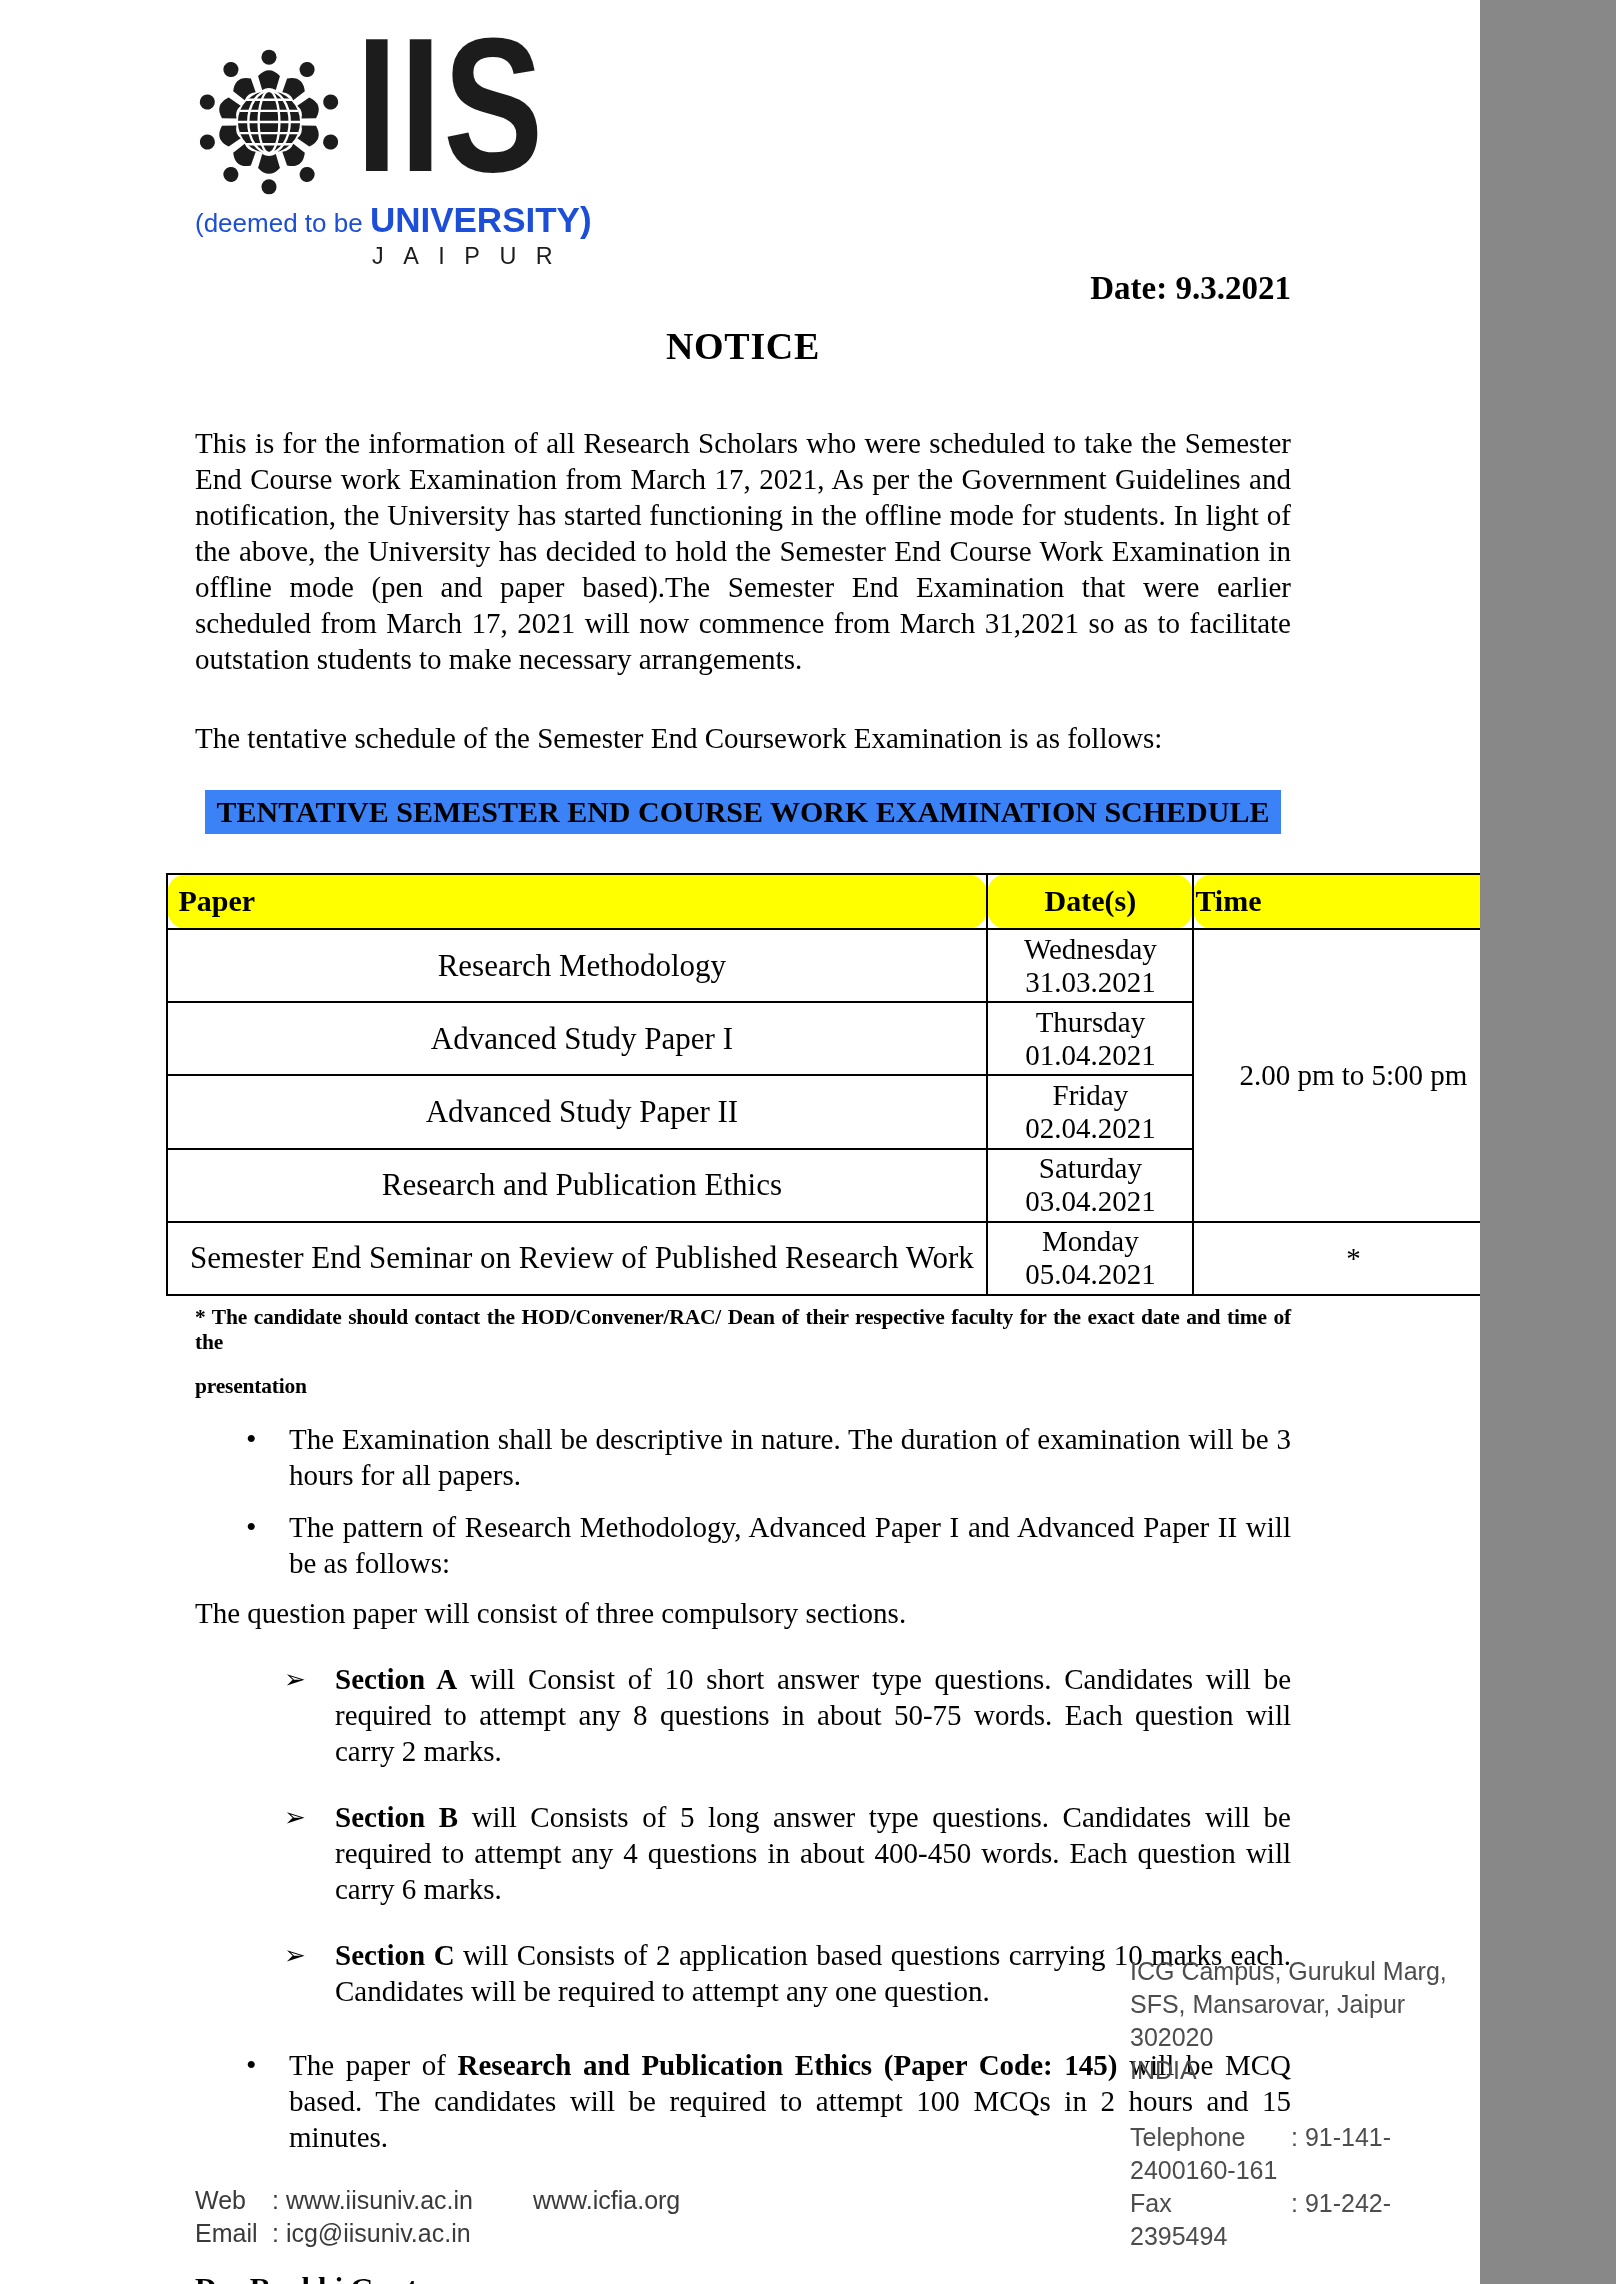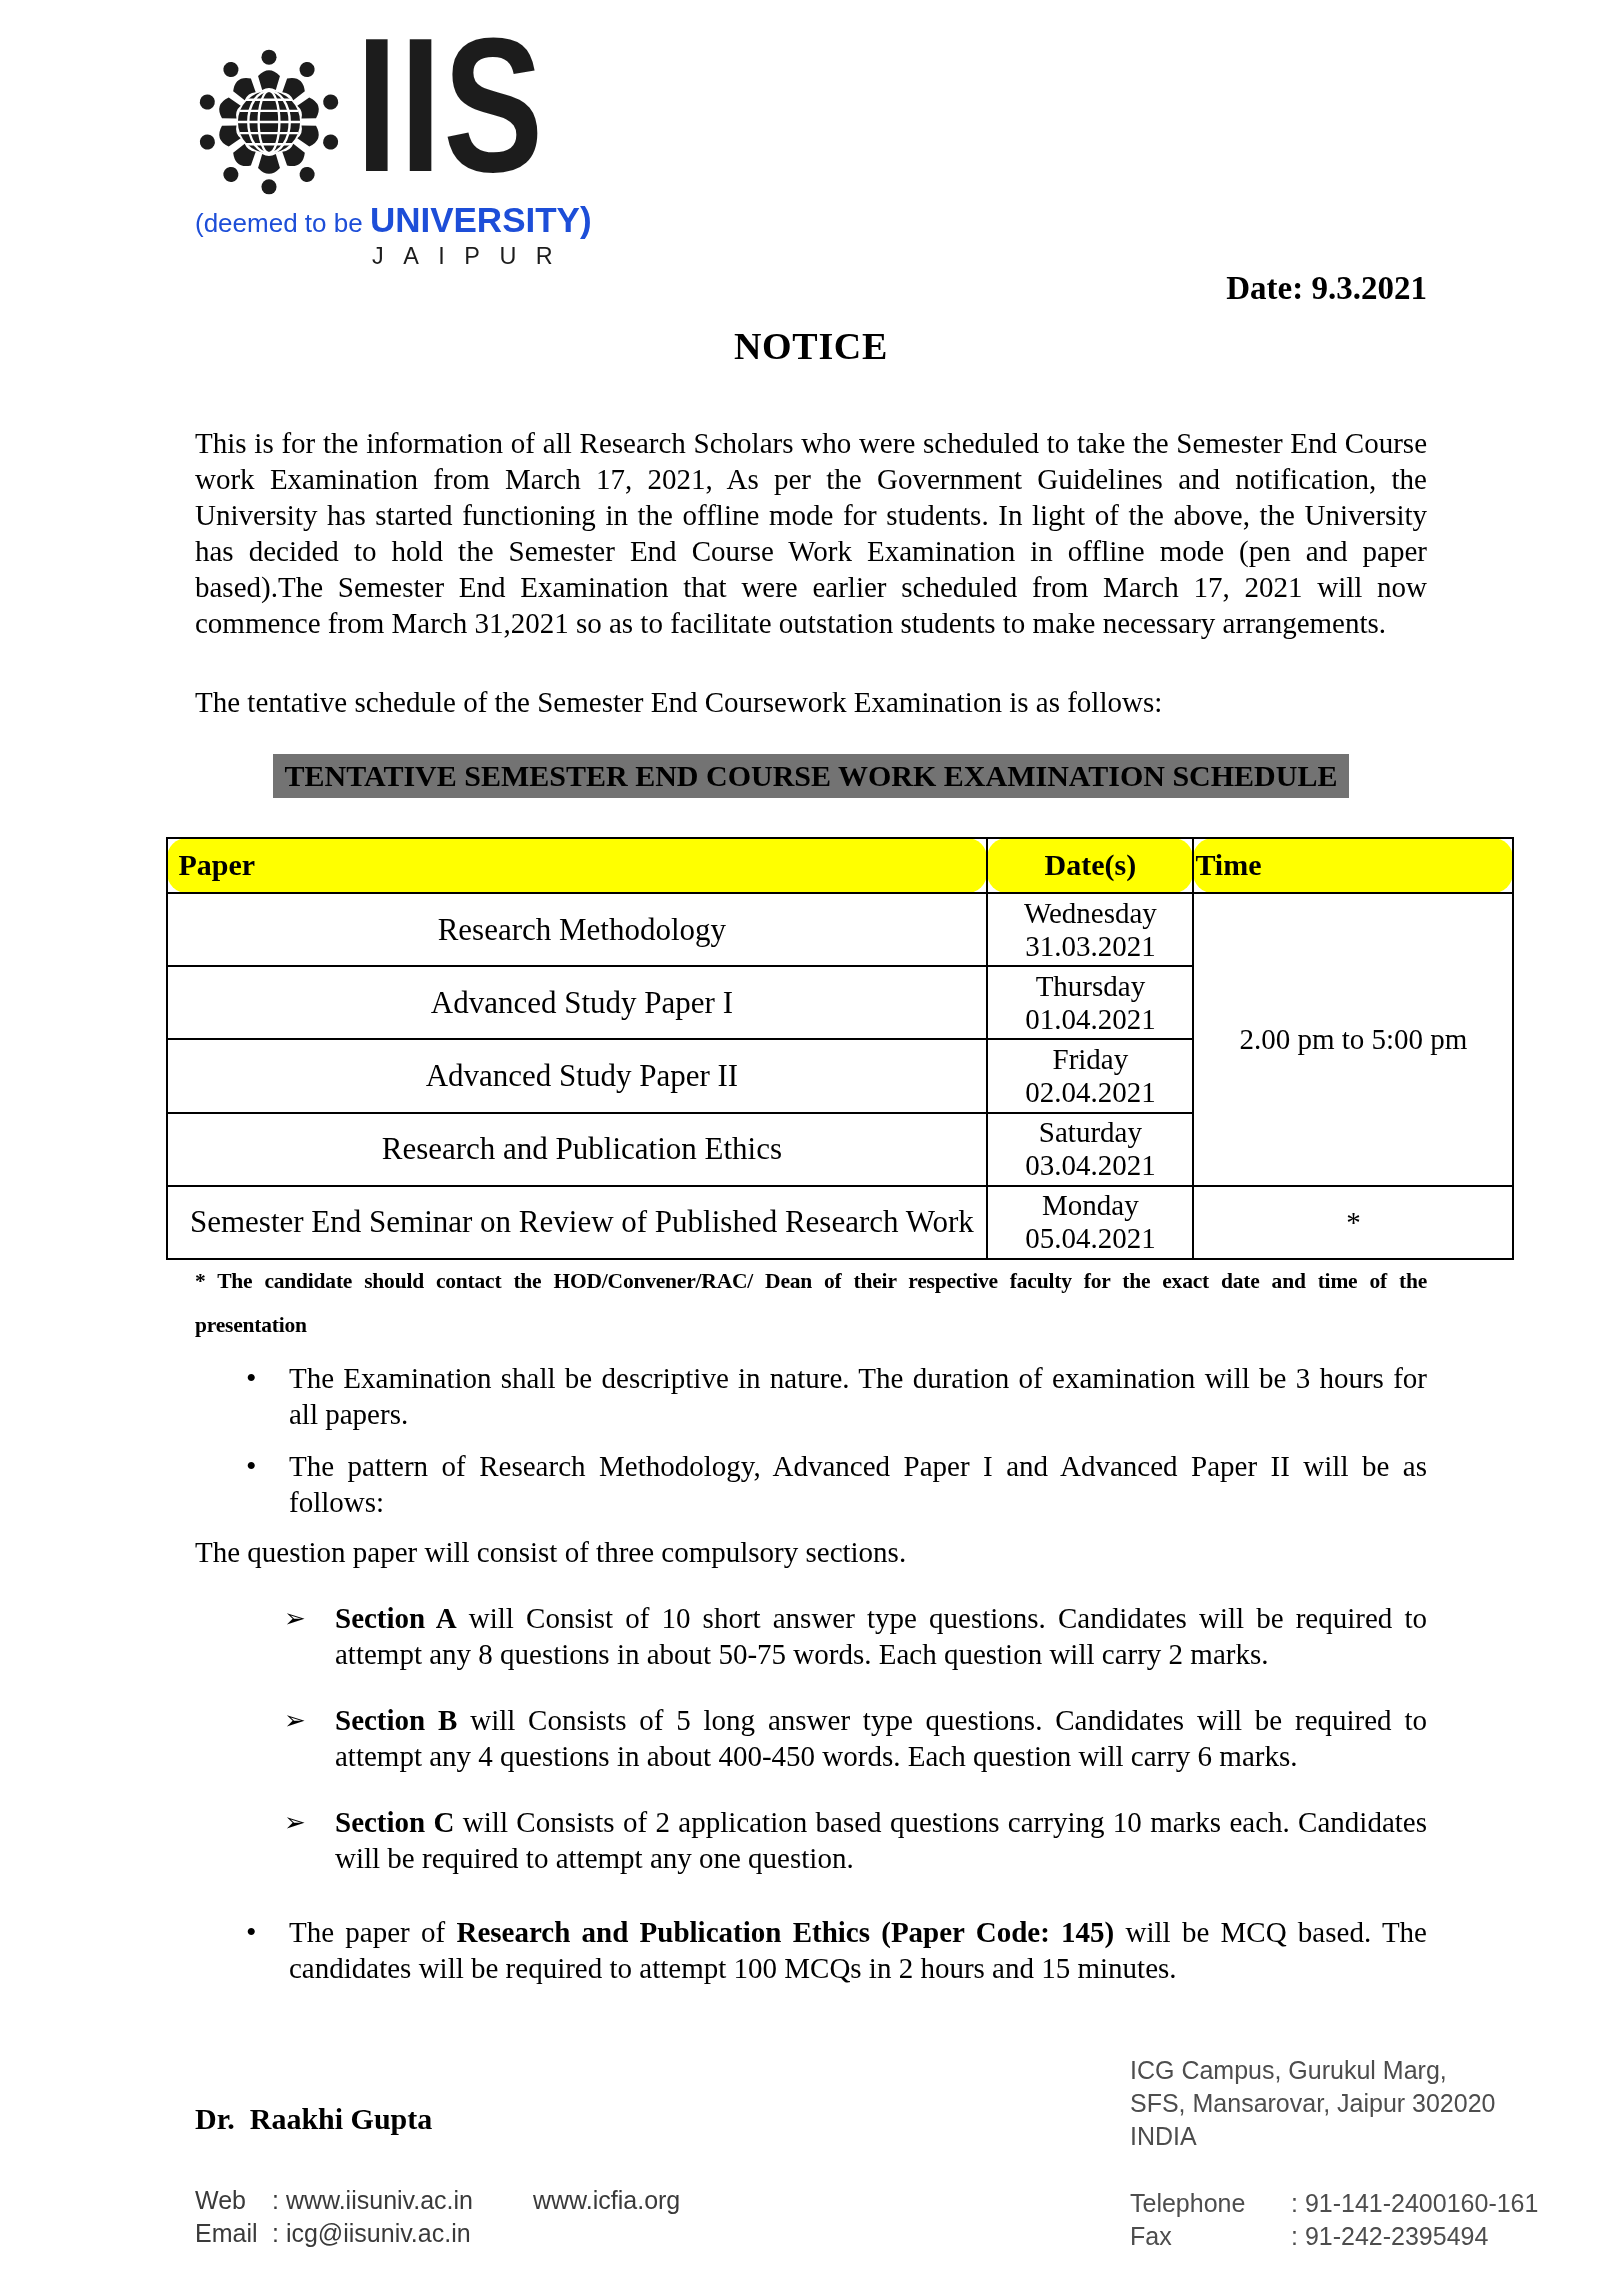--- a/index.html
+++ b/index.html
@@ -1,17 +1,17 @@
 <!DOCTYPE html>
 <html style="font-size:10.4px"><head>
 <meta charset="utf-8">
 <style>
   html,body { margin:0; padding:0; background:#888; }
   .page {
-    position:relative; width:1616px; height:2284px; background:#ffffff;
+    position:relative; width:1480px; height:2284px; background:#ffffff;
     font-family:"Liberation Serif", serif; color:#000; overflow:hidden;
   }
   .content { padding:39px 189px 0 195px; }
 
   
   .logo-block { position:relative; width:495px; height:221px; }
   .globe { position:absolute; left:0; top:9px; width:148px; height:148px; }
   .iis {
     position:absolute; left:161px; top:-30px;
     font-family:"Liberation Sans", sans-serif; font-weight:bold;
@@ -117,21 +117,21 @@
       <div class="jaipur">JAIPUR</div>
     </div>
 
     <div class="date-line">Date: 9.3.2021</div>
     <div class="notice-title">NOTICE</div>
 
     <div class="para1">This is for the information of all Research Scholars who were scheduled to take the Semester End Course work Examination from March 17, 2021, As per the Government Guidelines and notification, the University has started functioning in the offline mode for students. In light of the above, the University has decided to hold the Semester End Course Work Examination in offline mode (pen and paper based).The Semester End Examination that were earlier scheduled from March 17, 2021 will now commence from March 31,2021 so as to facilitate outstation students to make necessary arrangements.</div>
     <div class="para2">The tentative schedule of the Semester End Coursework Examination is as follows:</div>
 
     <div class="tbl-title-wrap">
-      <span class="tbl-title" style="background:#737373;text-align:right;">TENTATIVE SEMESTER END COURSE WORK EXAMINATION SCHEDULE</span>
+      <span class="tbl-title" style="background:#3b82f6;text-align:right;">TENTATIVE SEMESTER END COURSE WORK EXAMINATION SCHEDULE</span>
     </div>
 
     <table class="sched">
       <thead>
         <tr style="background:#FFFF00;">
           <th class="col-paper">Paper</th>
           <th class="col-dates">Date(s)</th>
           <th class="col-time">Time</th>
         </tr>
       </thead>

